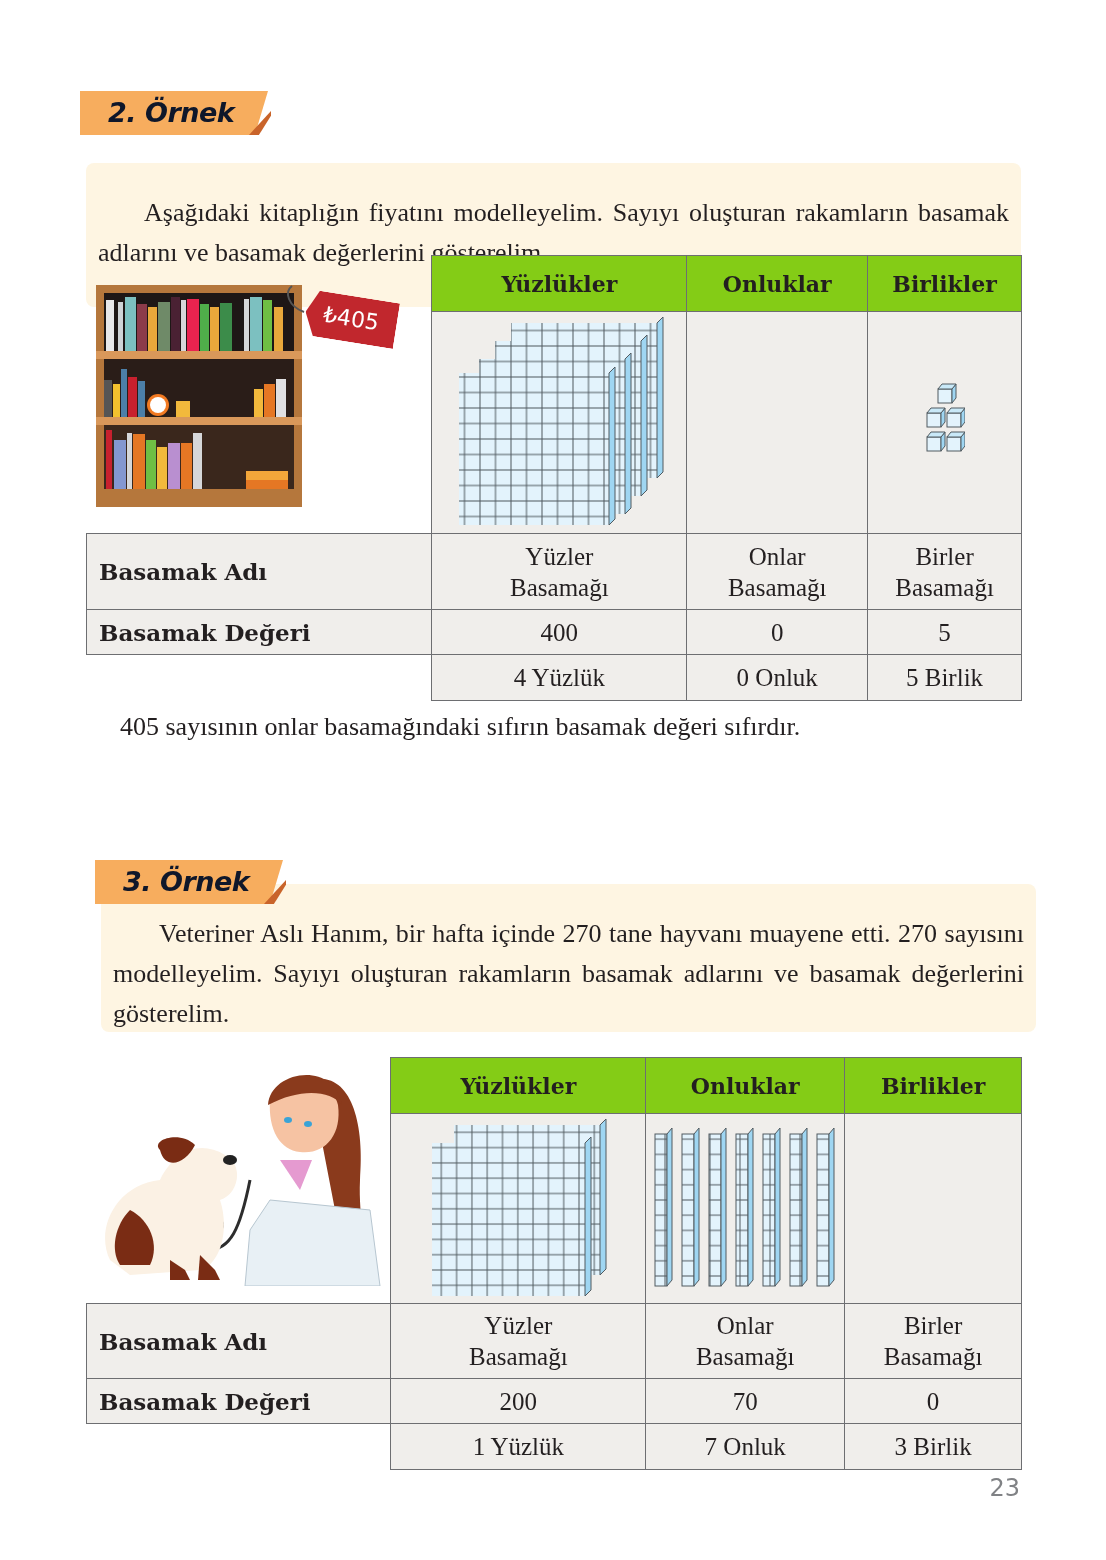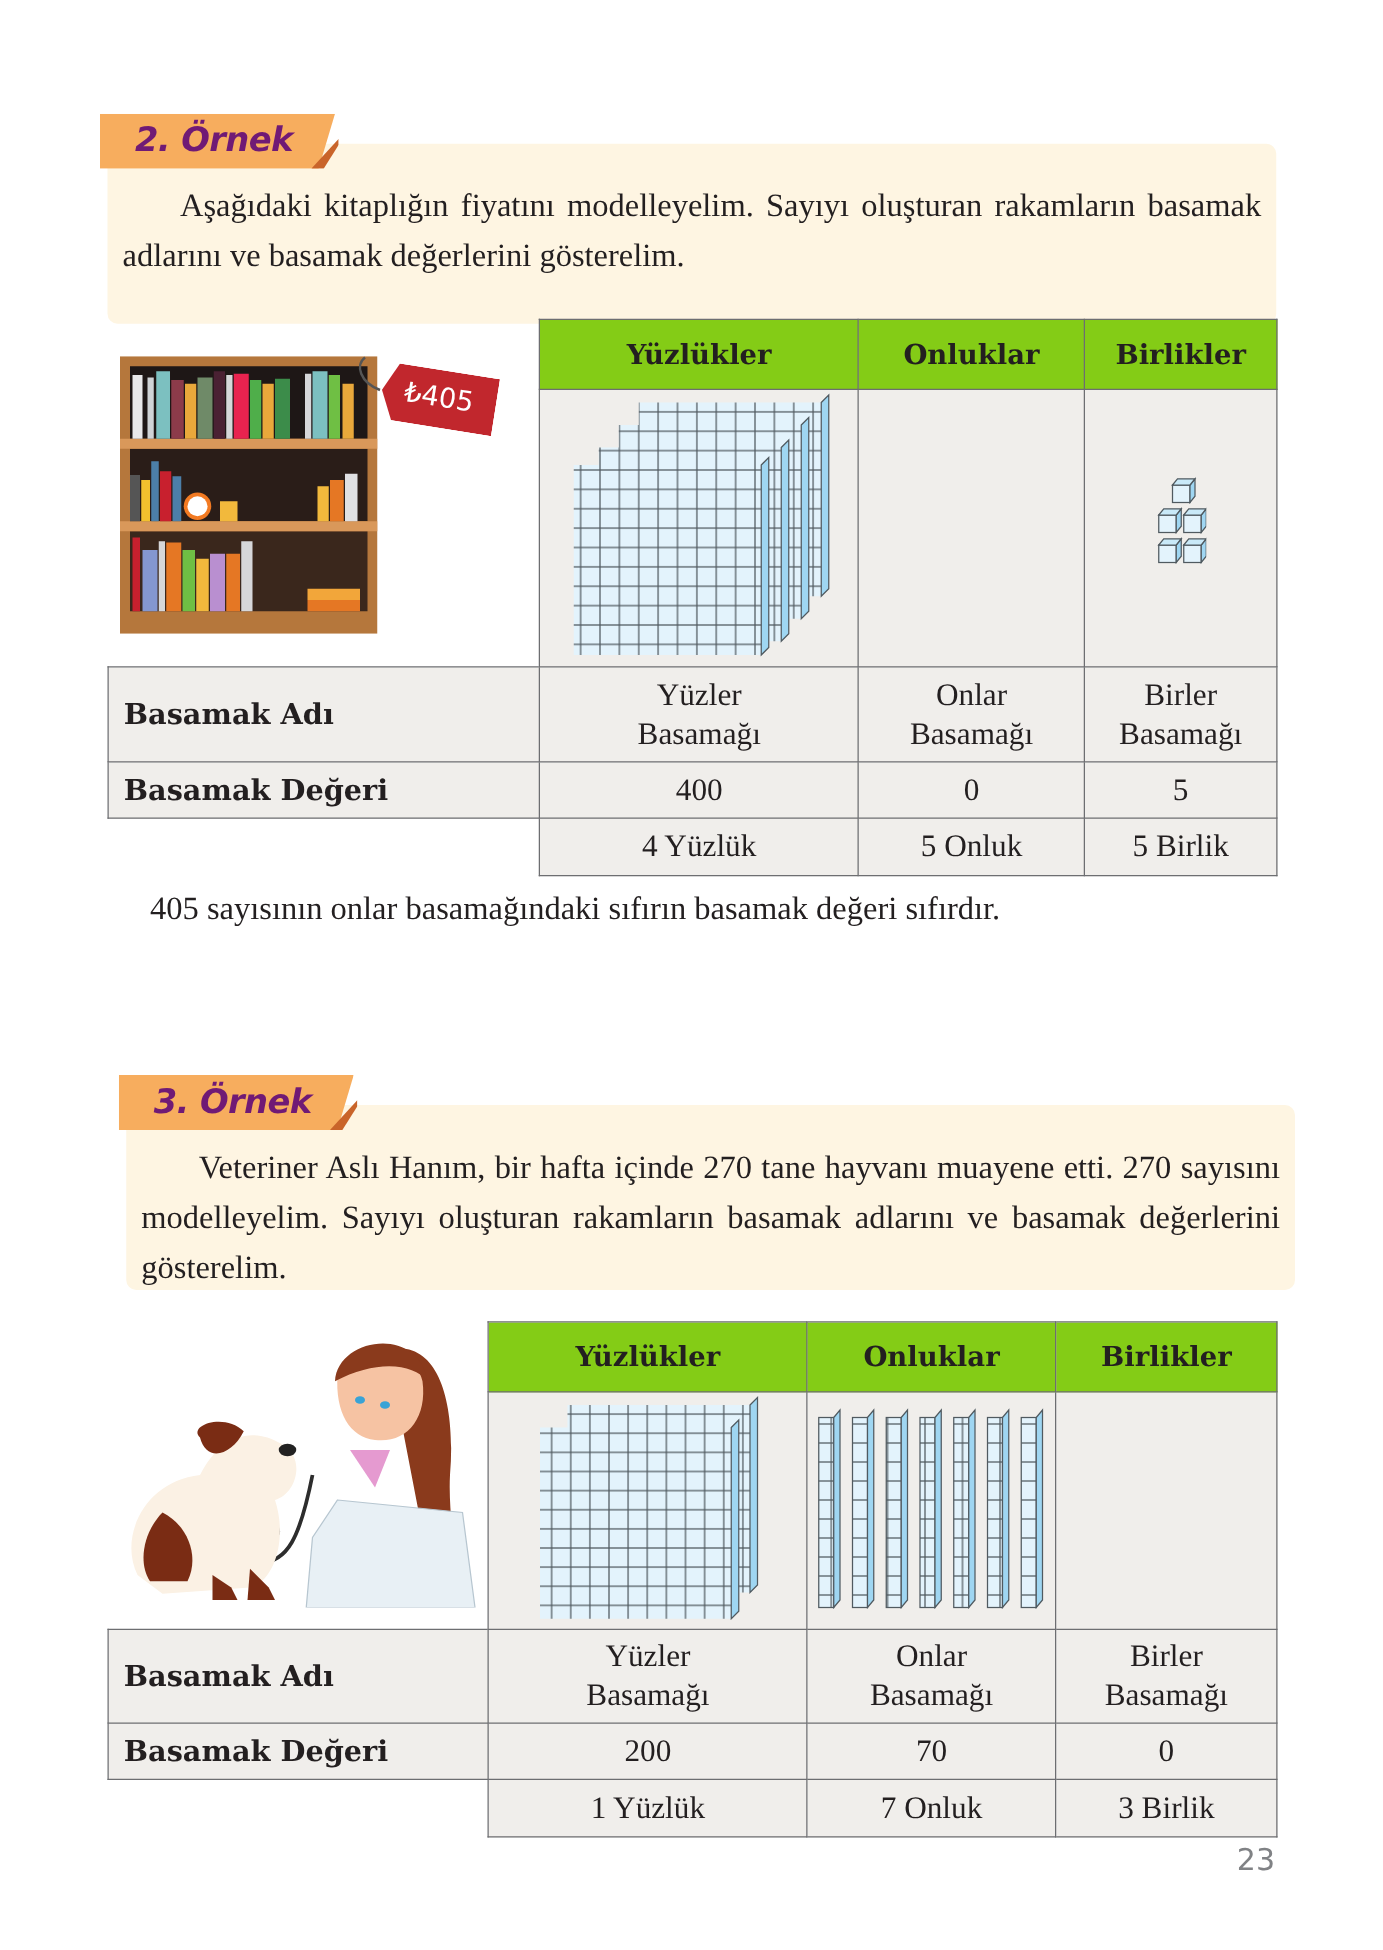--- a/index.html
+++ b/index.html
@@ -5,21 +5,21 @@
   * { box-sizing: border-box; margin: 0; padding: 0; }
   html, body { width: 1106px; height: 1560px; background: #ffffff; overflow: hidden; }
   body { position: relative; font-family: "DejaVu Serif", "Liberation Serif", serif; color: #231f20; }
 
   .example { position: absolute; left: 86px; width: 935px; }
   .ex-tab {
     position: absolute; left: -6px; top: -24px; height: 44px; width: 188px;
     background: #f7ad5e; z-index: 3;
     clip-path: polygon(0 0, 100% 0, 93% 100%, 0 100%);
     font-family: "DejaVu Sans", "Liberation Sans", sans-serif; font-style: italic; font-weight: bold;
-    font-size: 27px; line-height: 44px; padding-left: 28px; color: #701a75; letter-spacing: -0.5px;
+    font-size: 27px; line-height: 44px; padding-left: 28px; color: #0f172a; letter-spacing: -0.5px;
   }
   .ex-tab-fold {
     position: absolute; left: 163px; top: -4px; width: 22px; height: 24px; z-index: 4;
     background: #c9642a; clip-path: polygon(0 100%, 100% 0, 100% 20%, 45% 100%);
   }
   .ex-box {
     position: relative; background: #fef5e2; border-radius: 8px; padding: 30px 12px 12px 12px;
     font-family: "Liberation Serif", "DejaVu Serif", serif; font-size: 26px; line-height: 40px;
     text-align: justify; color: #231f20;
   }
@@ -42,21 +42,21 @@
     transform: rotate(9deg); clip-path: polygon(12% 0, 100% 0, 100% 100%, 12% 100%, 0 50%);
     color: #fff; font-family: "DejaVu Sans", sans-serif; font-size: 22px; line-height: 46px; padding-left: 18px;
   }
 </style>
 </head>
 <body>
 
 <div class="example" style="top:115px;">
   <div class="ex-tab">2. Örnek</div>
   <div class="ex-tab-fold"></div>
-  <div class="ex-box" style="height:144px;">
+  <div class="ex-box" style="height:144px;margin-top:48px;">
     <p>Aşağıdaki kitaplığın fiyatını modelleyelim. Sayıyı oluşturan rakamların basamak adlarını ve basamak değerlerini gösterelim.</p>
   </div>
 </div>
 
 <svg class="illus" style="left:96px;top:285px;" width="206" height="222" viewBox="0 0 206 222">
   <rect x="0" y="0" width="206" height="222" fill="#b5773c"></rect>
   <rect x="8" y="8" width="190" height="58" fill="#1e1716"></rect>
   <rect x="8" y="74" width="190" height="58" fill="#2a1d18"></rect>
   <rect x="8" y="140" width="190" height="64" fill="#3a271c"></rect>
   <rect x="0" y="66" width="206" height="8" fill="#d9985a"></rect>
@@ -183,21 +183,21 @@
   </tr>
   <tr style="height:45px;">
     <td class="rowlabel">Basamak Değeri</td>
     <td class="val">400</td>
     <td class="val">0</td>
     <td class="val">5</td>
   </tr>
   <tr style="height:46px;">
     <td class="blank"></td>
     <td class="val">4 Yüzlük</td>
-    <td class="val">5 Onluk</td>
+    <td class="val">0 Onluk</td>
     <td class="val">5 Birlik</td>
   </tr>
 </tbody>
   </table>
 
 <div class="note">405 sayısının onlar basamağındaki sıfırın basamak değeri sıfırdır.</div>
 
 <div class="example" style="top:884px;margin-left:15px;">
   <div class="ex-tab">3. Örnek</div>
   <div class="ex-tab-fold"></div>

